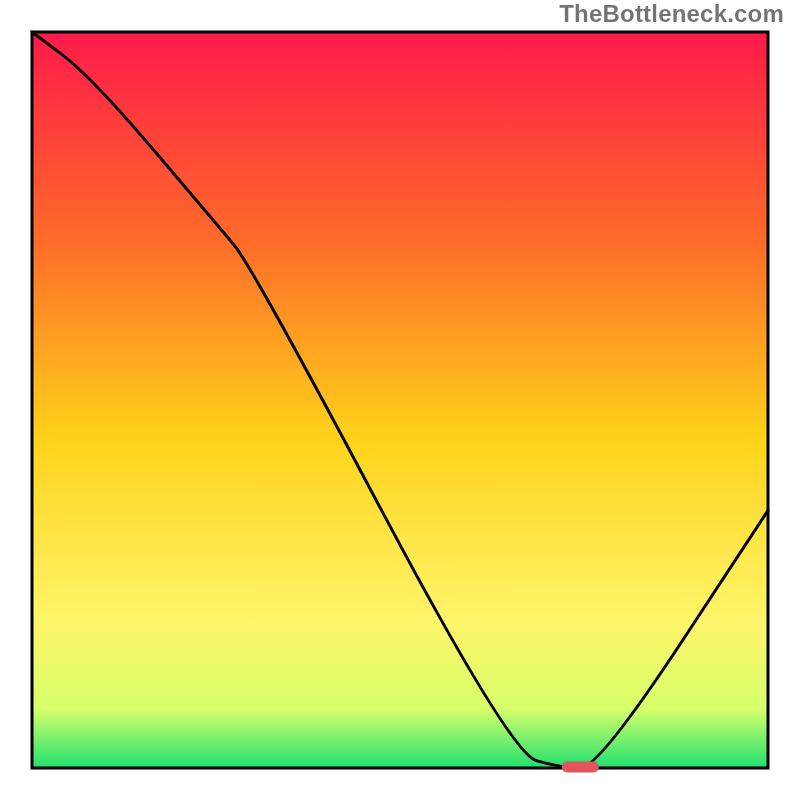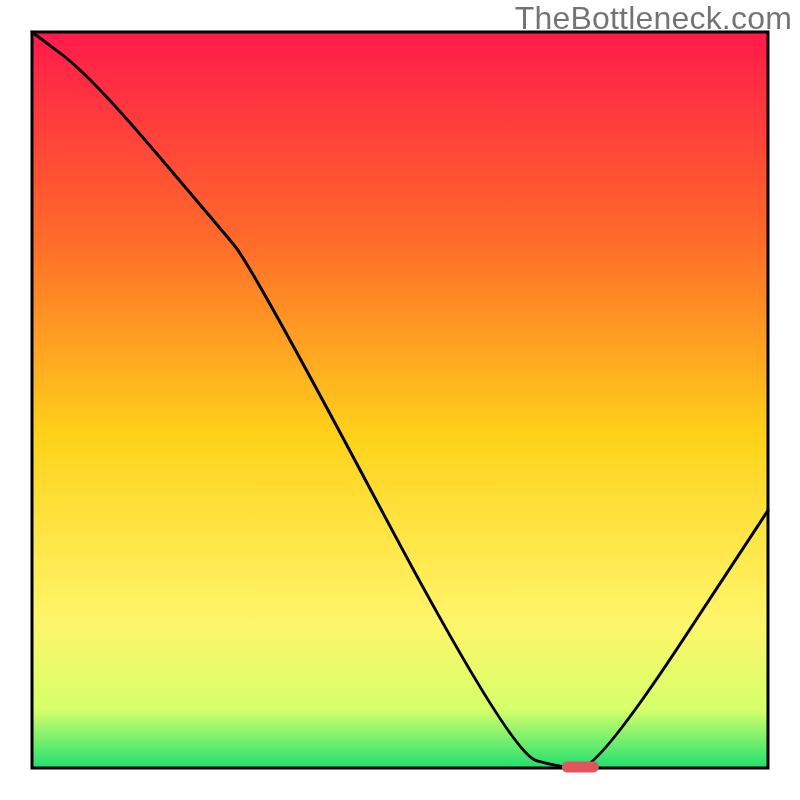--- a/index.html
+++ b/index.html
@@ -12,23 +12,23 @@
     overflow: hidden;
   }
   .frame {
     position: relative;
     width: 800px;
     height: 800px;
   }
   .watermark {
     position: absolute;
     top: 0;
-    right: 8px;
-    font-size: 32px;
-    font-weight: 400;
+    right: 16px;
+    font-size: 24px;
+    font-weight: 700;
     color: rgba(0,0,0,0.55);
     letter-spacing: 0.2px;
     z-index: 10;
     user-select: none;
   }
   svg.chart {
     position: absolute;
     left: 0;
     top: 0;
     width: 800px;

